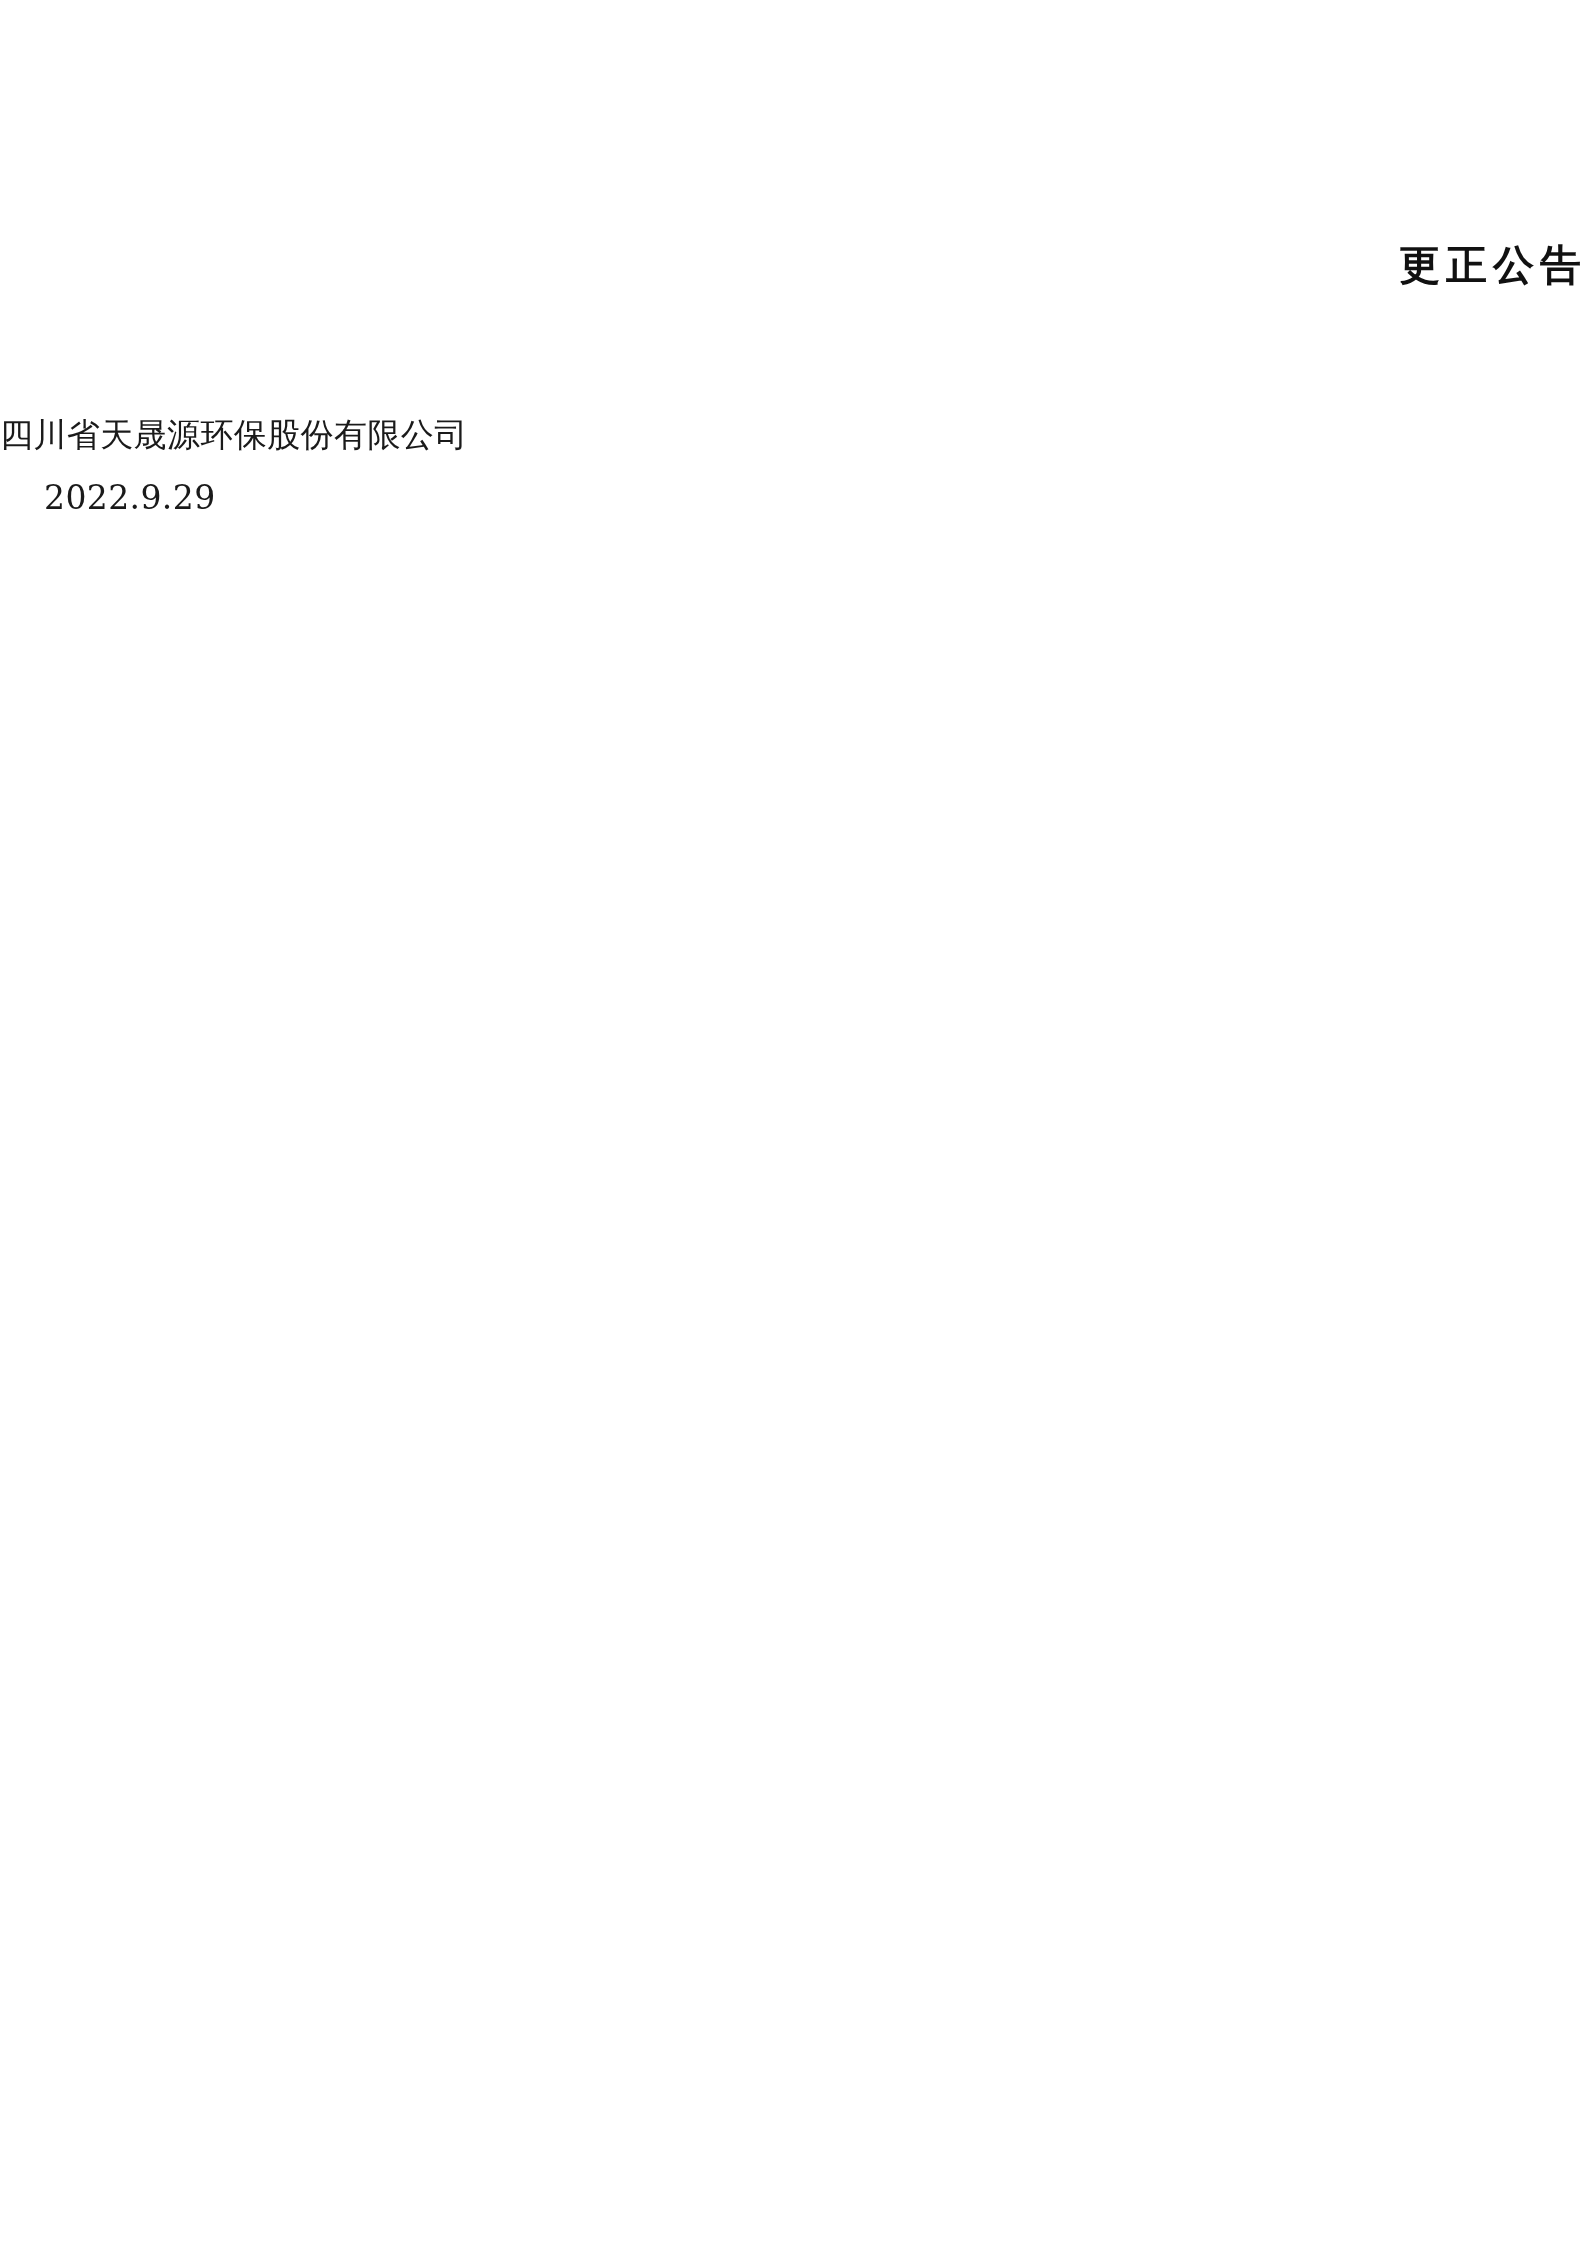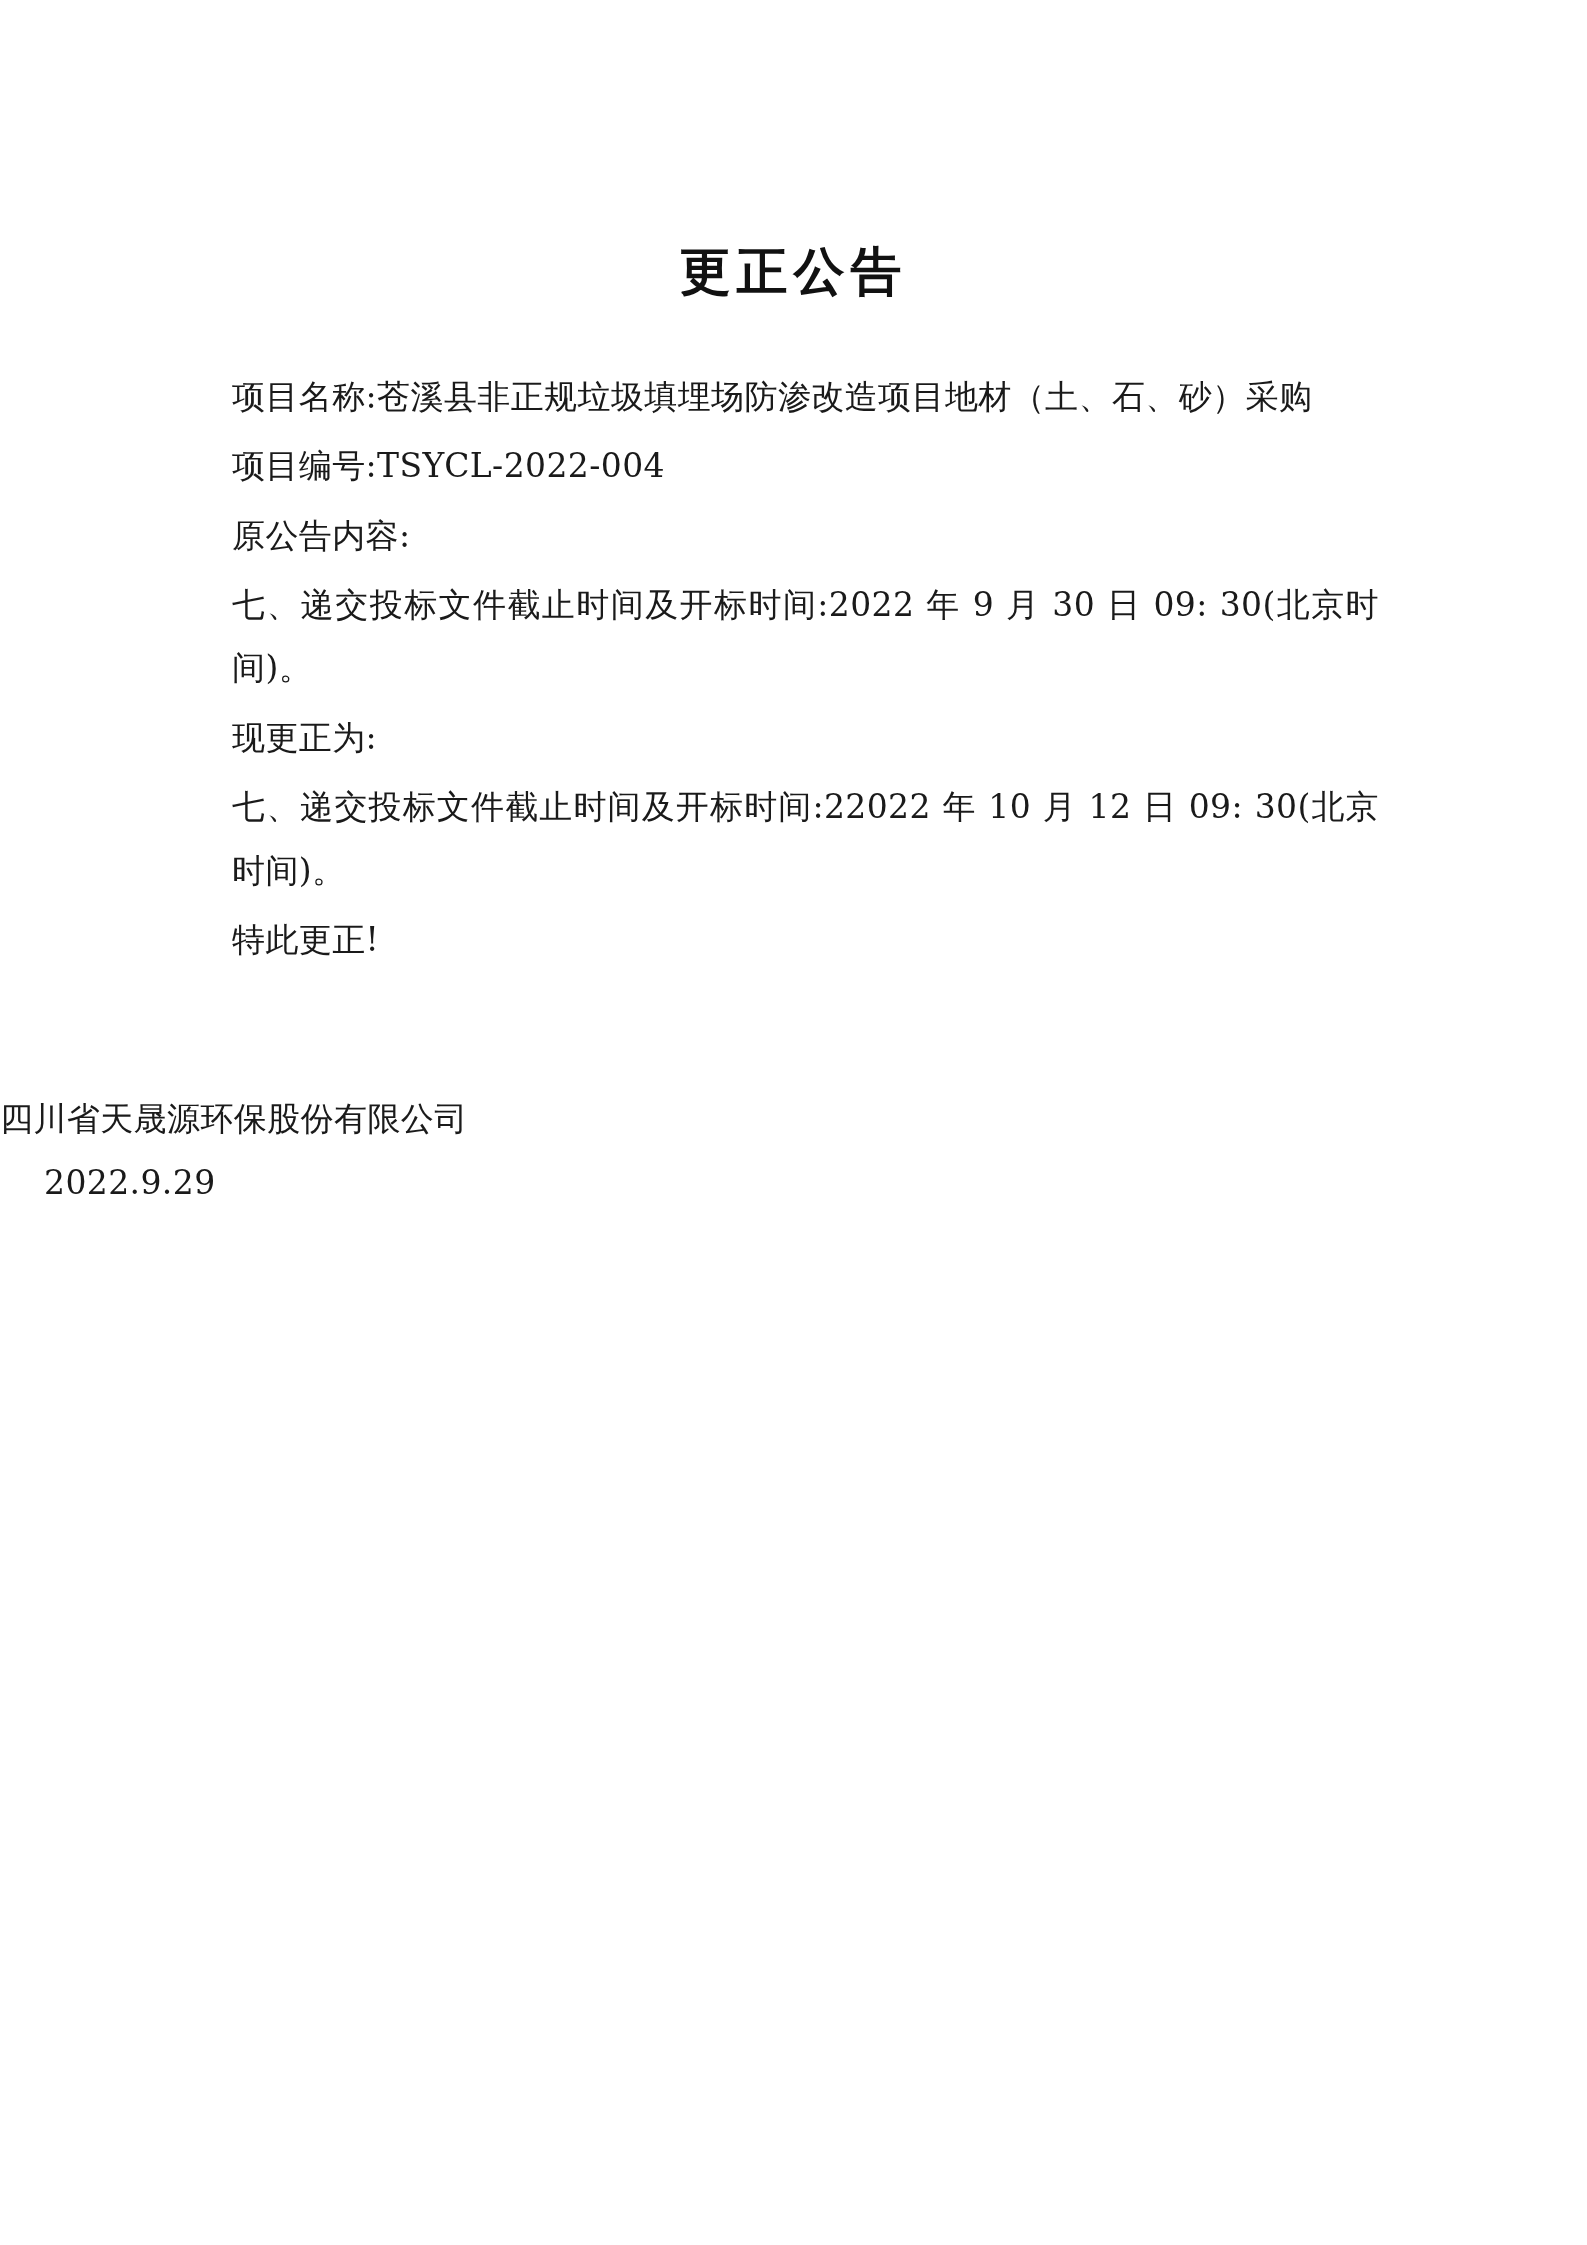--- a/index.html
+++ b/index.html
@@ -17,22 +17,22 @@
   }
   .page {
     box-sizing: border-box;
     width: 1587px;
     height: 2245px;
     padding: 0;
     background: #fff;
     position: relative;
   }
   .doc-title {
-    text-align: center;
-    font-size: 51px;
+    text-align: right;
+    font-size: 41px;
     font-weight: bold;
     letter-spacing: 6px;
     margin: 0;
     padding-top: 238px;
     font-family: Liberation Mono, monospace;
     color: #111;
   }
   .body-block {
     margin: 0 auto;
     padding-left: 232px;
@@ -70,29 +70,20 @@
     padding-left: 44px;
   }
 </style>
 </head>
 <body>
 
 <div class="page">
 
   <h1 class="doc-title">更正公告</h1>
 
-  <div class="body-block">
-    <p class="para">项目名称:苍溪县非正规垃圾填埋场防渗改造项目地材（土、石、砂）采购</p>
-    <p class="para">项目编号:TSYCL-2022-004</p>
-    <p class="para">原公告内容:</p>
-    <p class="para">七、递交投标文件截止时间及开标时间:2022 年 9 月 30 日 09: 30(北京时间)。</p>
-    <p class="para">现更正为:</p>
-    <p class="para">七、递交投标文件截止时间及开标时间:22022 年 10 月 12 日  09: 30(北京时间)。</p>
-    <p class="para">特此更正!</p>
-  </div>
 
   <div class="spacer-sign"></div>
 
   <div class="sign-block">
     <p class="sign-line">四川省天晟源环保股份有限公司</p>
     <p class="sign-date">2022.9.29</p>
   </div>
 
 </div>
 

